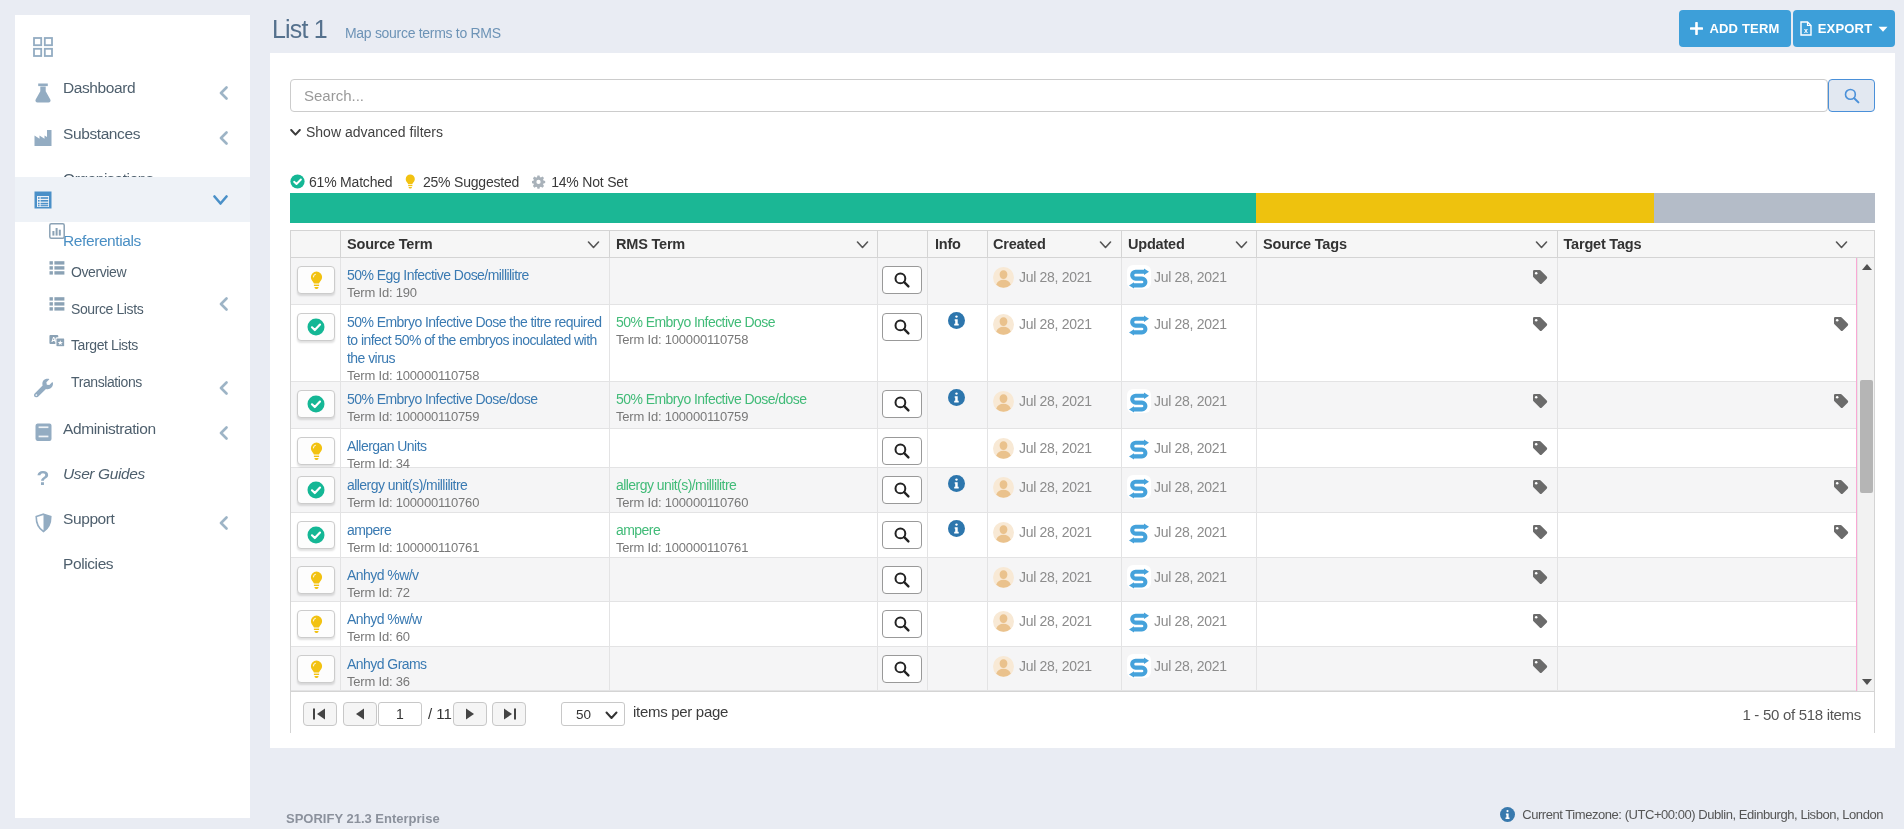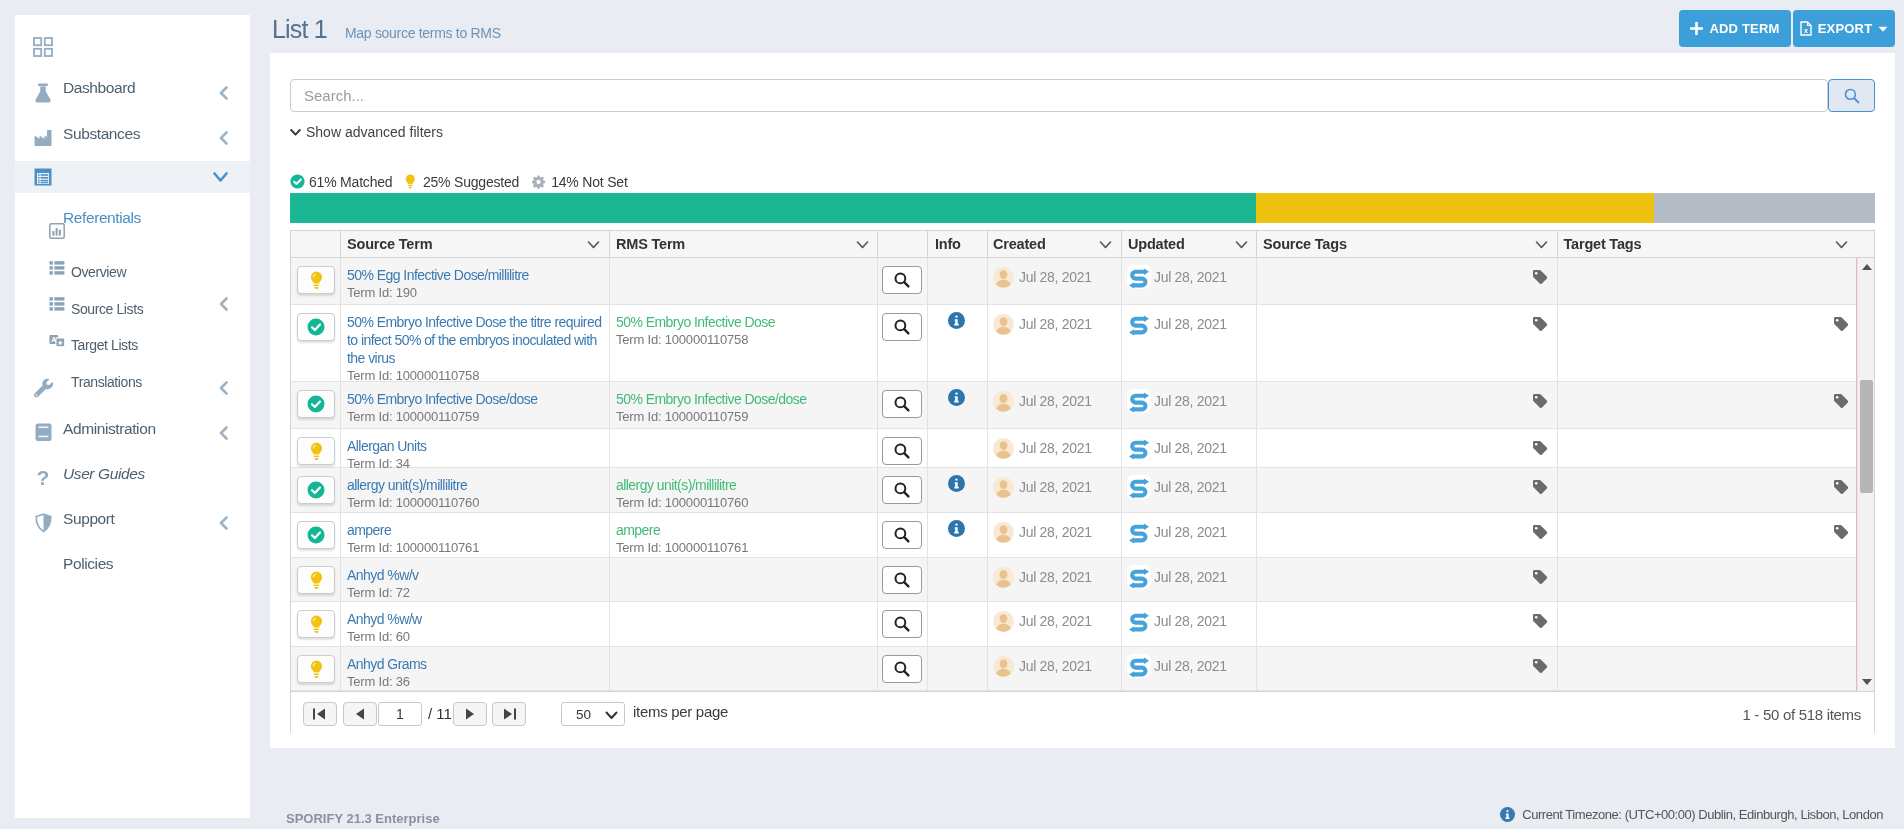--- a/index.html
+++ b/index.html
@@ -100,21 +100,21 @@
           <path fill="#93acc2" d="M1.5 17 V6.5 l5 3.2 V6.5 l5 3.2 V6.5 l2.5 1.6 V1 h4.5 v16 z"></path>
         </svg>
       </span>
       <span class="tx">Organisations</span>
       <span class="ch">
         <svg width="9" height="14" viewBox="0 0 9 14">
           <path d="M7.5 1.5 L2 7 l5.5 5.5" fill="none" stroke="#9db4c6" stroke-width="2.6" stroke-linecap="round" stroke-linejoin="round"></path>
         </svg>
       </span>
     </div>
-    <div class="sitem active-item" style="top:146px;height:32px;">
+    <div class="sitem active-item" style="top:162px;height:45px;">
       <span class="ic">
         <svg width="20" height="20" viewBox="0 0 20 20">
           <g fill="#4a90c8">
             <path d="M1.5 1.5 h17 v17 h-17 z M4 6 h12 v11 H4 z" fill-rule="evenodd"></path>
             <rect x="5" y="7.2" width="1.6" height="1.6"></rect>
             <rect x="7.6" y="7.2" width="7.6" height="1.6"></rect>
             <rect x="5" y="10" width="1.6" height="1.6"></rect>
             <rect x="7.6" y="10" width="7.6" height="1.6"></rect>
             <rect x="5" y="12.8" width="1.6" height="1.6"></rect>
             <rect x="7.6" y="12.8" width="7.6" height="1.6"></rect>

